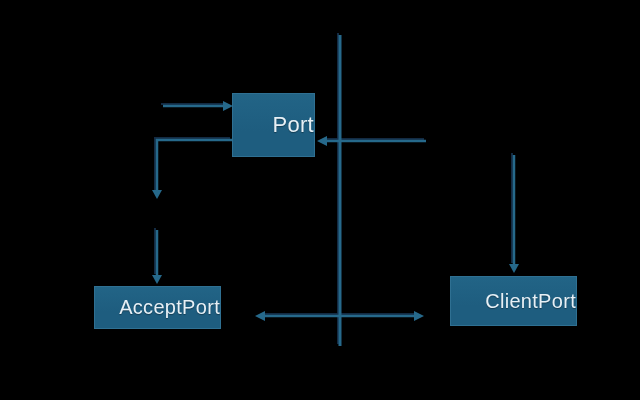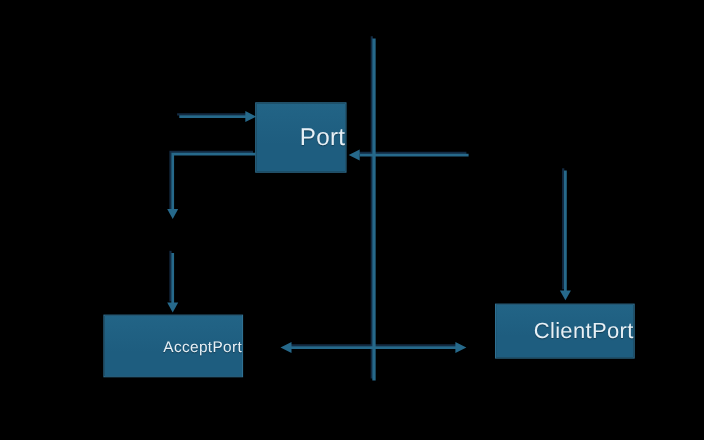--- a/index.html
+++ b/index.html
@@ -48,21 +48,21 @@
     display: flex;
     align-items: center;
     justify-content: flex-end;
     background: linear-gradient(180deg, var(--node-fill-top, #226486) 0%, var(--node-fill, #1e5d7f) 60%);
     border: 1px solid var(--node-border, #2f7092);
     color: var(--node-text, #e7f0f6);
     letter-spacing: 0.3px;
     text-shadow: 0 1px 1px rgba(0,0,0,0.35);
   }
   .node-port   { left: 232px; top: 93px;  width: 83px;  height: 64px; font-size: 22px; }
-  .node-accept { left: 94px;  top: 286px; width: 127px; height: 57px; font-size: 14px; }
+  .node-accept { left: 94px;  top: 286px; width: 127px; height: 43px; font-size: 20px; }
   .node-client { left: 450px; top: 276px; width: 127px; height: 50px; font-size: 20px; padding-left: 40px; }
 </style>
 </head>
 <body>
 
 <div class="canvas">
 
   <svg class="connectors" viewBox="0 0 640 400" xmlns="http://www.w3.org/2000/svg">
 
     <g>

